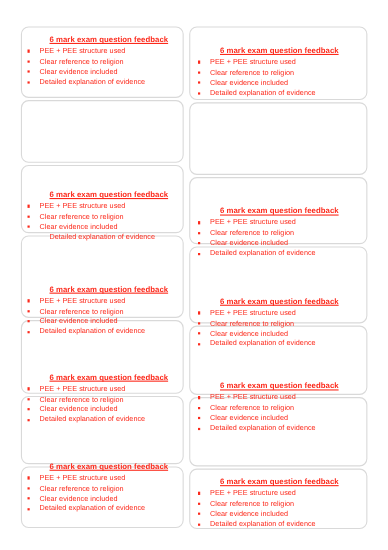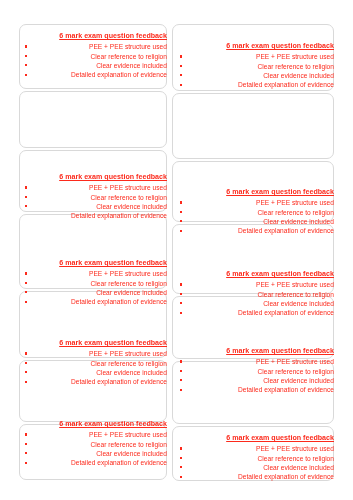--- a/index.html
+++ b/index.html
@@ -35,21 +35,20 @@
 
   
   .slip {
     position: absolute;
     box-sizing: border-box;
     color: #fc2a1c;
     font-size: 6.6px;
     line-height: 9.4px;
     letter-spacing: 0.02px;
     white-space: nowrap;
-    text-align: right;
   }
 
   .slip-title {
     font-weight: bold;
     text-decoration: underline;
     font-size: 7.1px;
     line-height: 9.6px;
     margin: 0 0 0.5px 0;
     padding-left: 26px;
   }

